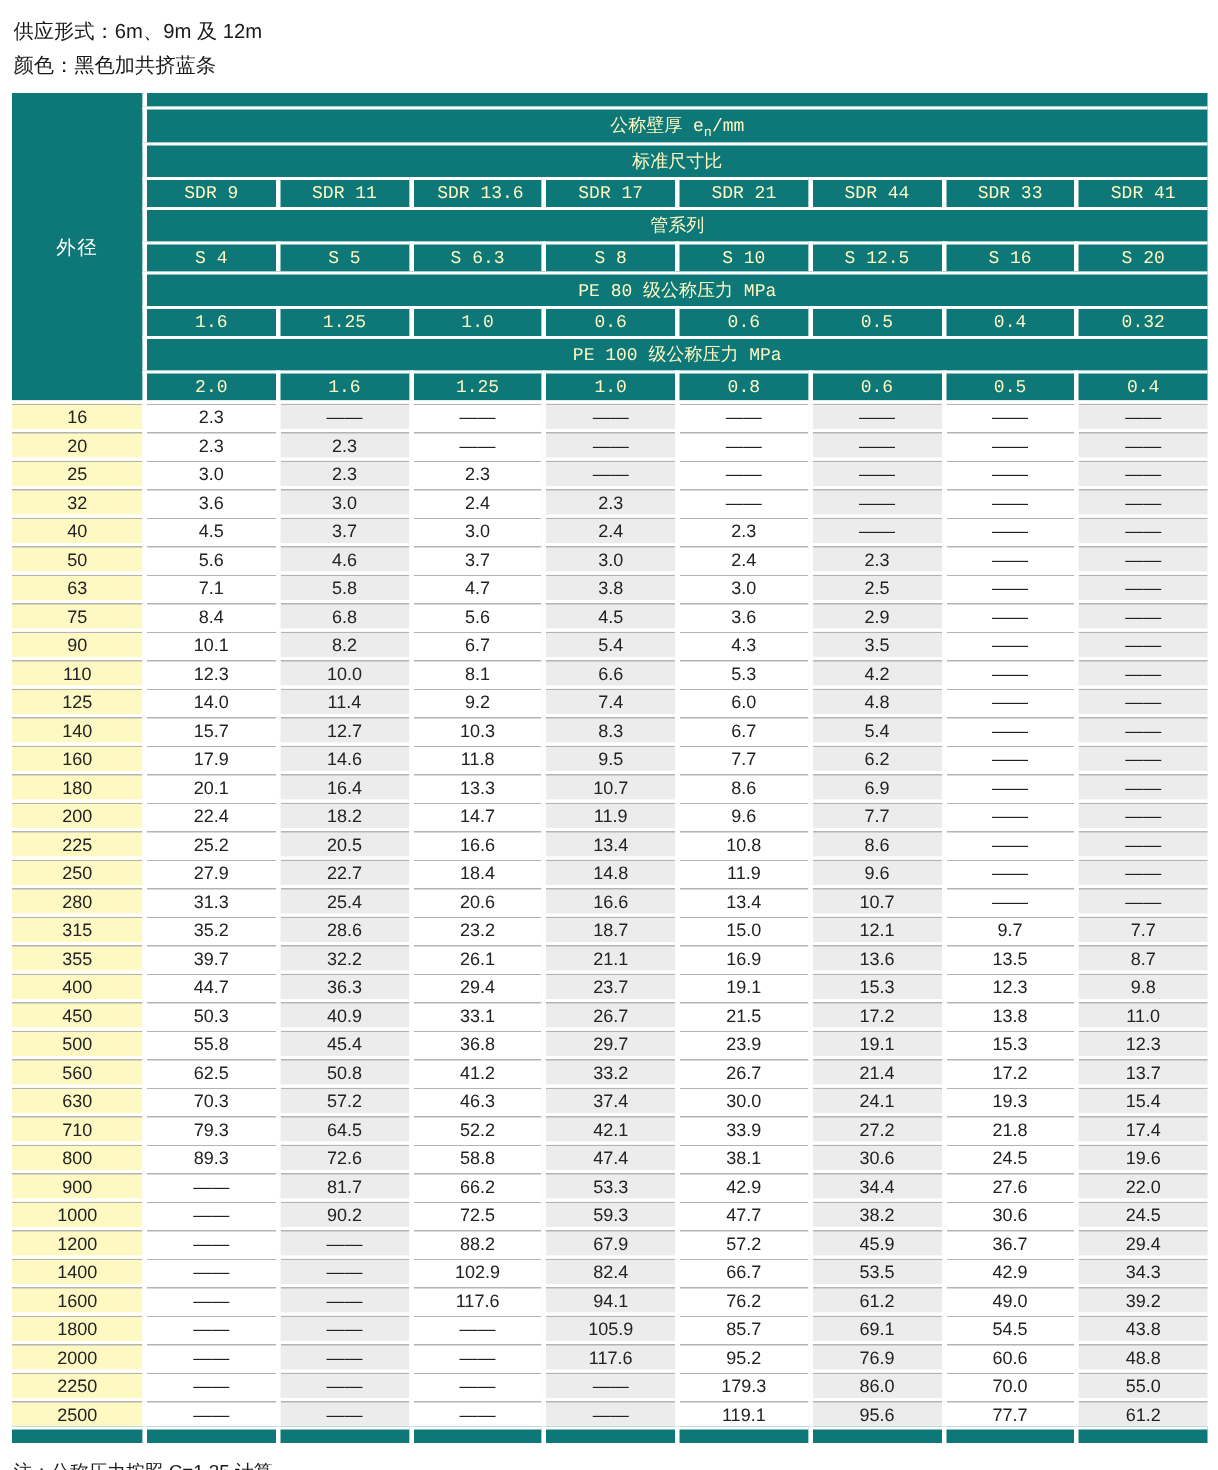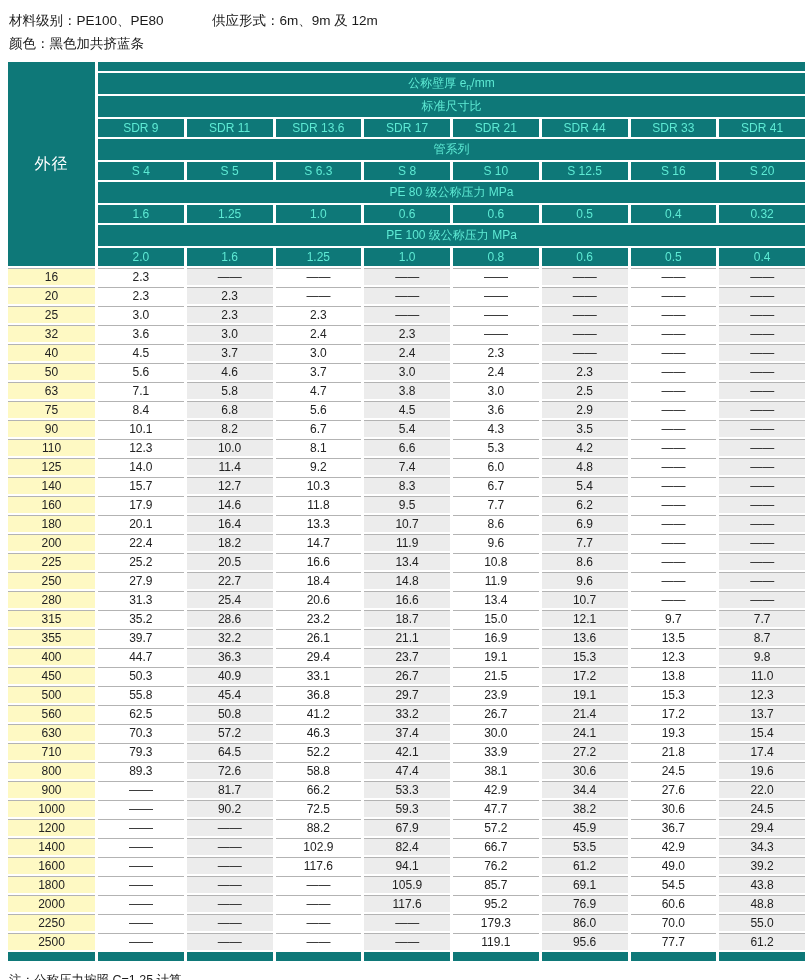--- a/index.html
+++ b/index.html
@@ -12,26 +12,26 @@
   .info{padding:9px 0 0 9px;font-size:13.5px;color:#1a1a1a;}
   .info-line{display:flex;line-height:23px;}
   .info-left{width:203px;}
   
   table.spec{
     border-collapse:separate;border-spacing:0;table-layout:fixed;
     width:797px;margin:7px 0 0 8px;
   }
   table.spec td{text-align:center;overflow:hidden;white-space:nowrap;}
   .od-cell{
-    background:var(--teal);color:#fff;font-size:16px;letter-spacing:1px;
+    background:var(--teal);color:#fff;font-size:13px;letter-spacing:1px;
   }
   .bar-top{background:var(--teal);height:7px;border-left:3px solid #fff;}
   .h-span,.h-cell{
-    background:var(--teal);color:#5eead4;font-size:12px;
-    height:14px;padding:2px 16px;border-left:3px solid #fff;border-top:2px solid #fff;
+    background:var(--teal);color:#fef9c3;font-size:12px;
+    height:14px;padding:2px 16px;border-left:3px solid #fff;border-top:2px solid #fff;font-family:Liberation Mono, monospace;
   }
   .h-span sub{font-size:9px;}
   .b-row td{
     font-size:12px;color:#222;height:14px;padding:1.5px 0;
     border-top:2px solid #fff;background:#fff;
     box-shadow:inset 0 1px 0 #b3b3b3;
   }
   .b-row td.shade{background:#ececec;}
   .b-row td.od-col{background:#fef9c3;}
   .b-row td + td{border-left:3px solid #fff;}
@@ -40,21 +40,20 @@
   
   .note{margin:11px 0 0 9px;font-size:12.5px;color:#1a1a1a;}
 </style>
 </head>
 <body>
 
 <div class="page">
 
   <div class="info">
     <div class="info-line">
-      <span class="info-left">材料级别：PE100、PE80</span>
       <span>供应形式：6m、9m 及 12m</span>
     </div>
     <div class="info-line">
       <span>颜色：黑色加共挤蓝条</span>
     </div>
   </div>
 
   <table class="spec">
     <colgroup>
       <col style="width:87px">

